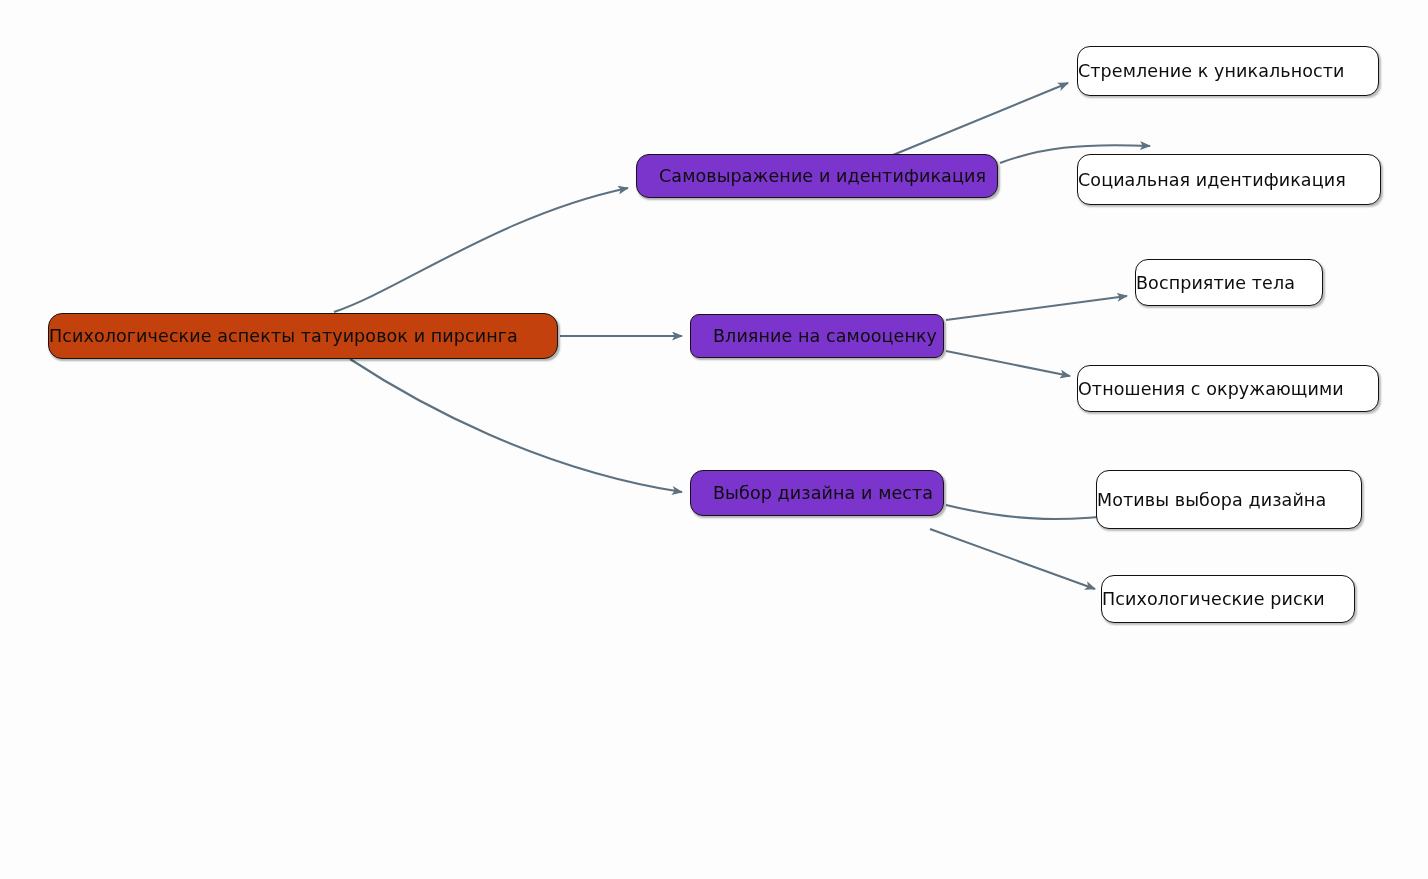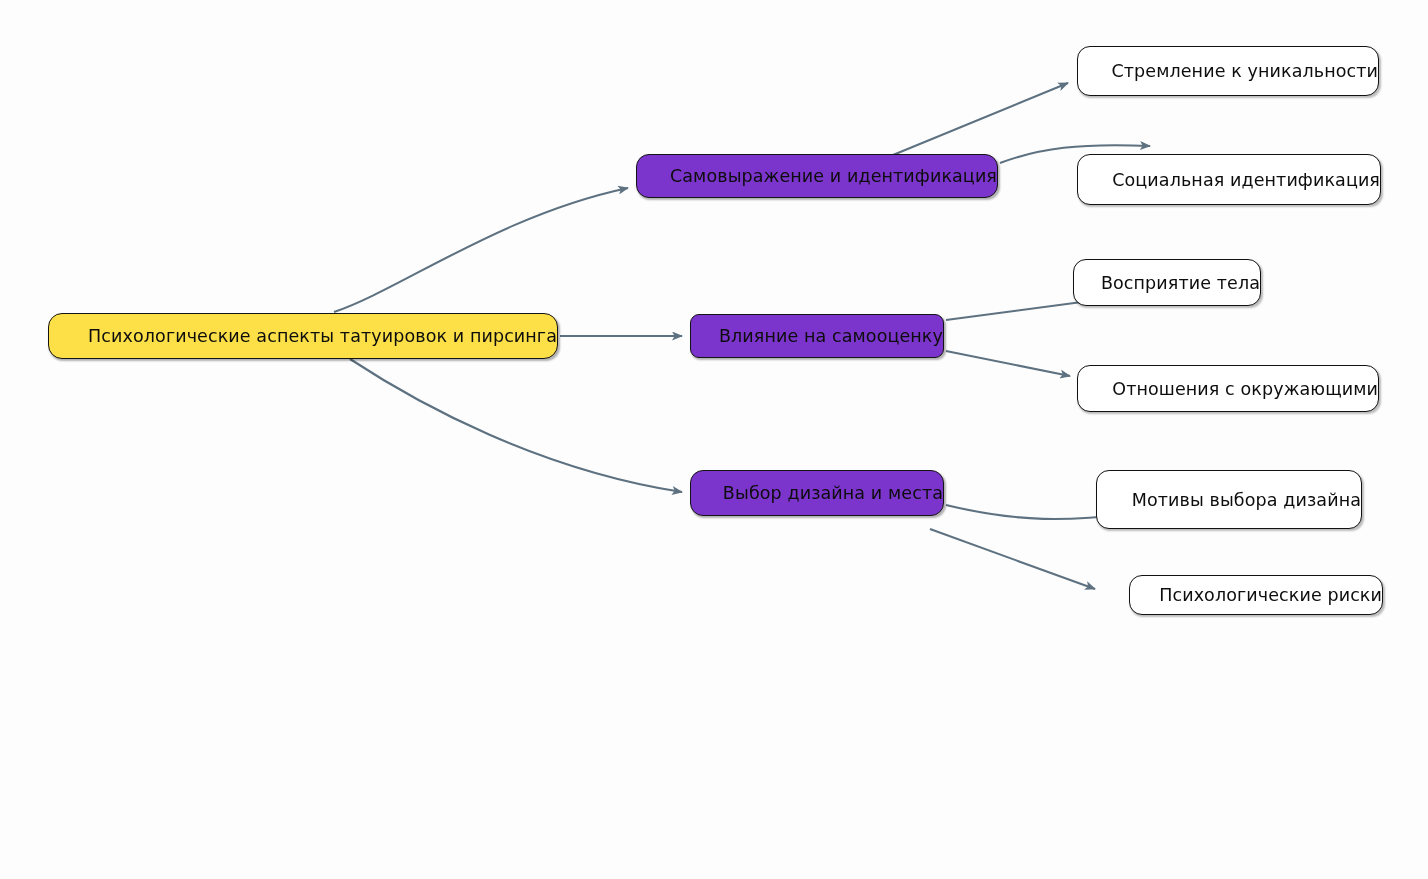--- a/index.html
+++ b/index.html
@@ -23,29 +23,29 @@
     top: 0;
     width: 1428px;
     height: 879px;
     pointer-events: none;
   }
   .node {
     position: absolute;
     box-sizing: border-box;
     display: flex;
     align-items: center;
-    justify-content: flex-end;
+    justify-content: flex-start;
     white-space: nowrap;
     font-family: "DejaVu Sans", "Liberation Sans", sans-serif;
     font-size: 17.5px;
     color: #0d0d0d;
     letter-spacing: 0.1px;
   }
   .node-root {
-    background: #fde047;
+    background: #c2410c;
     border: 1.6px solid #141414;
     border-radius: 14px;
     box-shadow: 1.5px 2px 2px rgba(0,0,0,0.30);
   }
   .node-branch {
     background: #7c35cc;
     border: 1.6px solid #141414;
     border-radius: 13px;
     box-shadow: 1.5px 2px 2px rgba(0,0,0,0.30);
     padding-left: 22px;
@@ -123,31 +123,31 @@
   <div class="node node-leaf" style="left:1077px; top:46px; width:302px; height:50px;">
     <span>Стремление к уникальности</span>
   </div>
   <div class="node node-leaf" style="left:1077px; top:154px; width:304px; height:51px;">
     <span>Социальная идентификация</span>
   </div>
 
   <div class="node node-branch" style="left:690px; top:314px; width:254px; height:44px;border-radius:9px;">
     <span>Влияние на самооценку</span>
   </div>
-  <div class="node node-leaf" style="left:1073px; top:259px; width:188px; height:47px;">
+  <div class="node node-leaf" style="left:1135px; top:259px; width:188px; height:47px;">
     <span>Восприятие тела</span>
   </div>
   <div class="node node-branch" style="left:690px; top:470px; width:254px; height:46px;">
     <span>Выбор дизайна и места</span>
   </div>
 
   <div class="node node-leaf" style="left:1077px; top:365px; width:302px; height:47px;">
     <span>Отношения с окружающими</span>
   </div>
   <div class="node node-leaf" style="left:1096px; top:470px; width:266px; height:59px;">
     <span>Мотивы выбора дизайна</span>
   </div>
-  <div class="node node-leaf" style="left:1101px; top:575px; width:254px; height:40px;margin-left:28px;">
+  <div class="node node-leaf" style="left:1101px; top:575px; width:254px; height:48px;">
     <span>Психологические риски</span>
   </div>
 
 
 </div>
 
 </body></html>

